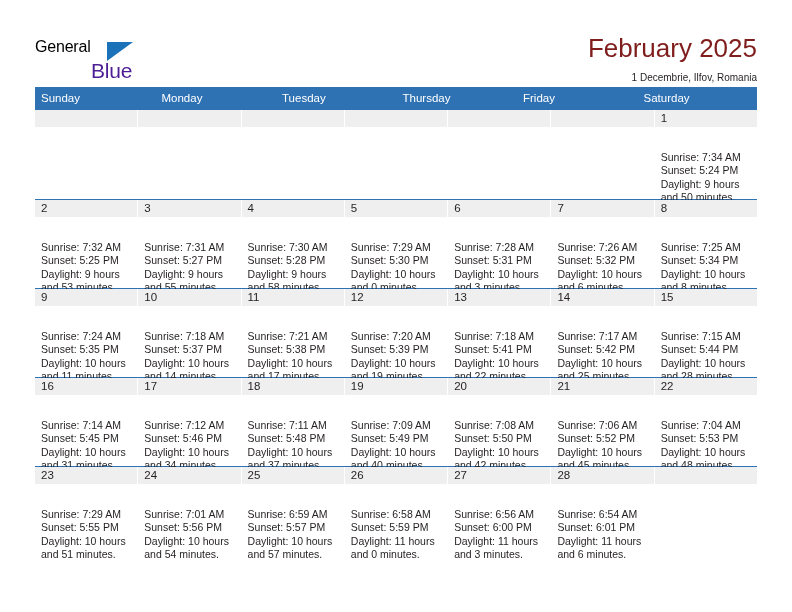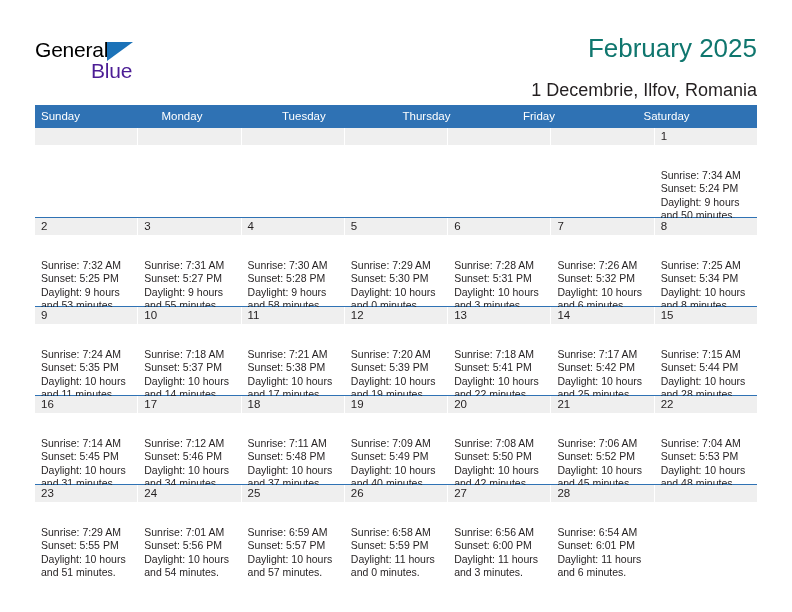--- a/index.html
+++ b/index.html
@@ -35,21 +35,21 @@
     position: absolute;
     left: 35px;
     top: 38px;
     width: 130px;
     height: 50px;
   }
   .logo-general {
     position: absolute;
     left: 0;
     top: 0;
-    font-size: 21px;
+    font-size: 16px;
     letter-spacing: -0.2px;
     color: #000000;
     font-family: "Liberation Sans", sans-serif;
   }
   .logo-tri {
     position: absolute;
     left: 72px;
     top: 4px;
     width: 0;
     height: 0;
@@ -67,38 +67,38 @@
   }
 
   .title-block {
     position: absolute;
     right: 35px;
     top: 32px;
     text-align: right;
   }
   .cal-title {
     font-size: 26px;
-    color: #0f766e;
+    color: #7f1d1d;
     line-height: 32px;
     white-space: nowrap;
     margin-left: 42px;
   }
   .cal-subtitle {
-    font-size: 18px;
+    font-size: 10px;
     color: #231f20;
     line-height: 20px;
-    margin-top: 16px;
+    margin-top: 4px;
     white-space: nowrap;
   }
 
   
   .calendar {
     position: absolute;
     left: 35px;
-    top: 105px;
+    top: 87px;
     width: 722px;
   }
 
   .weekday-row {
     display: flex;
     width: 100%;
     background: #2f72b4;
   }
   .weekday {
     flex: 1 1 0;

